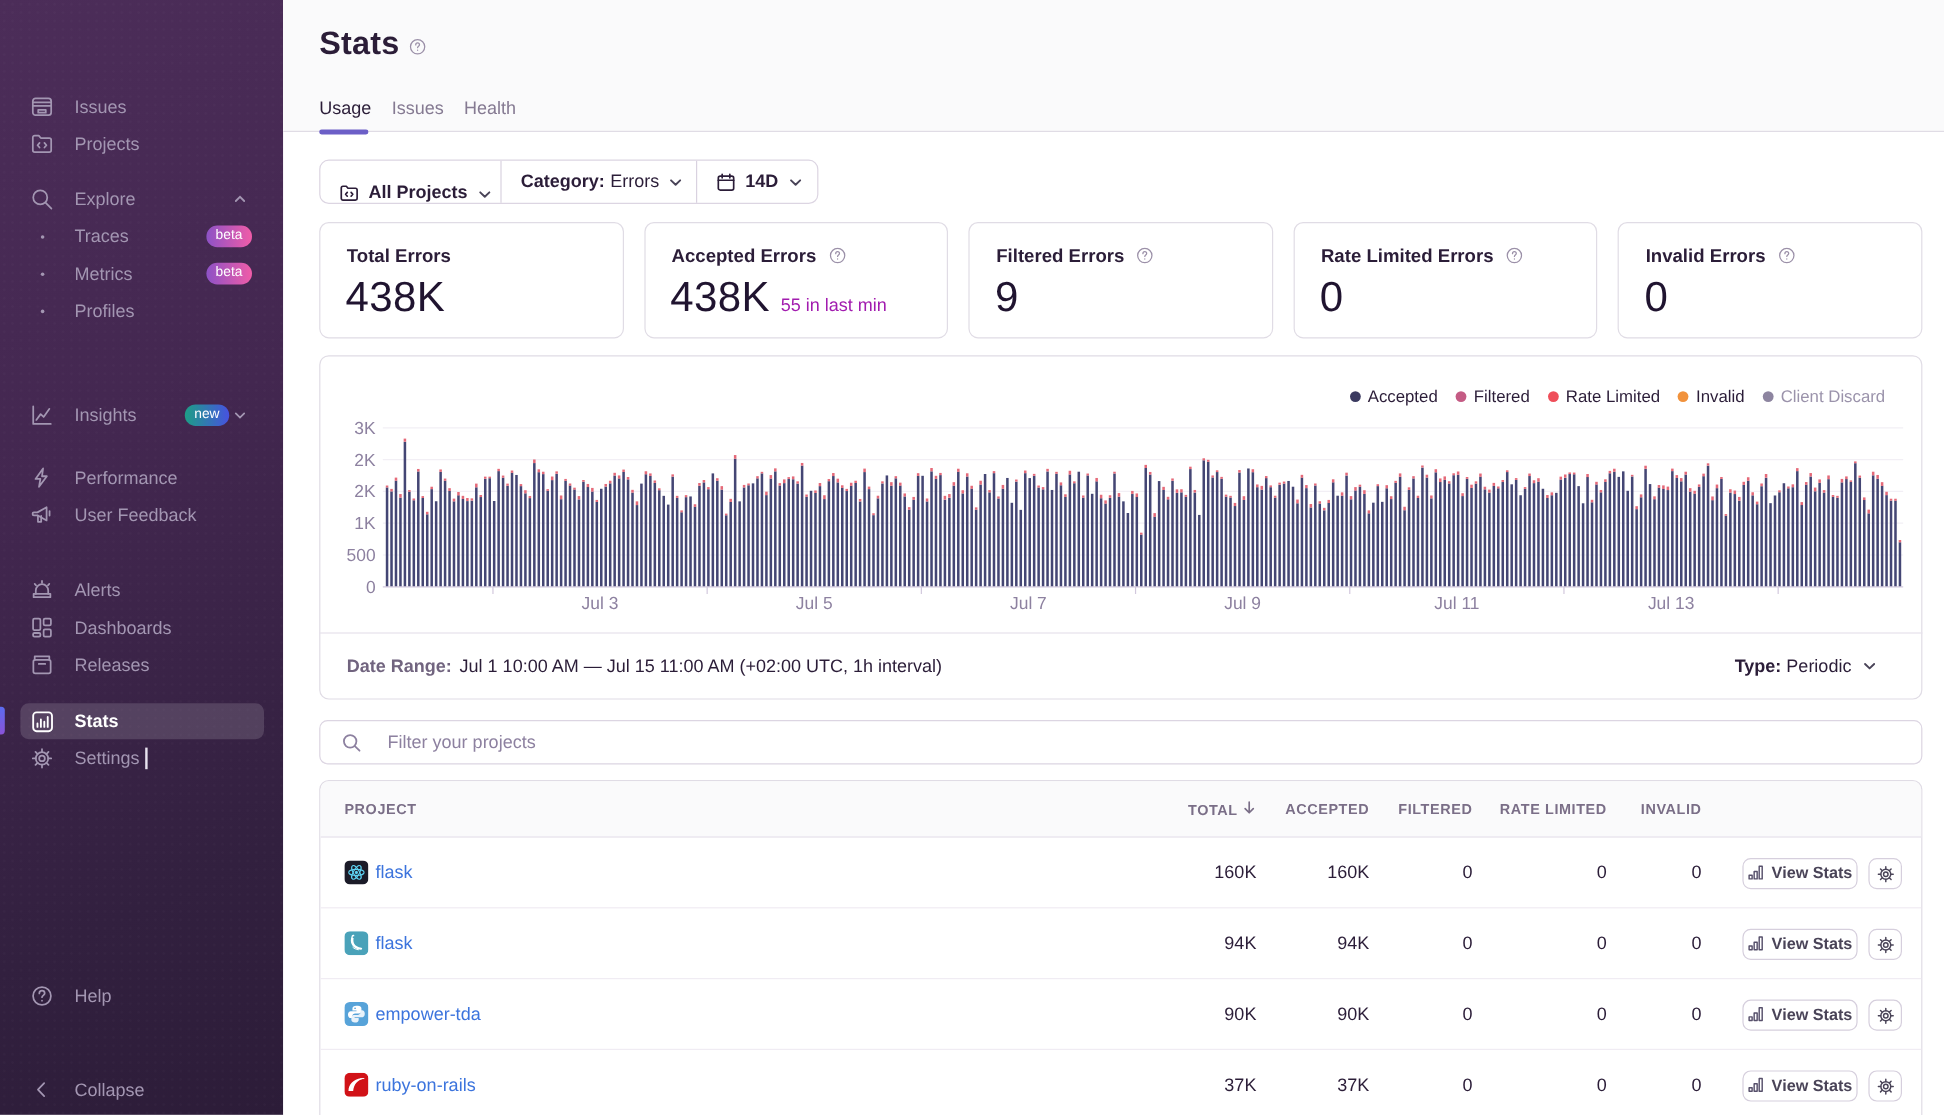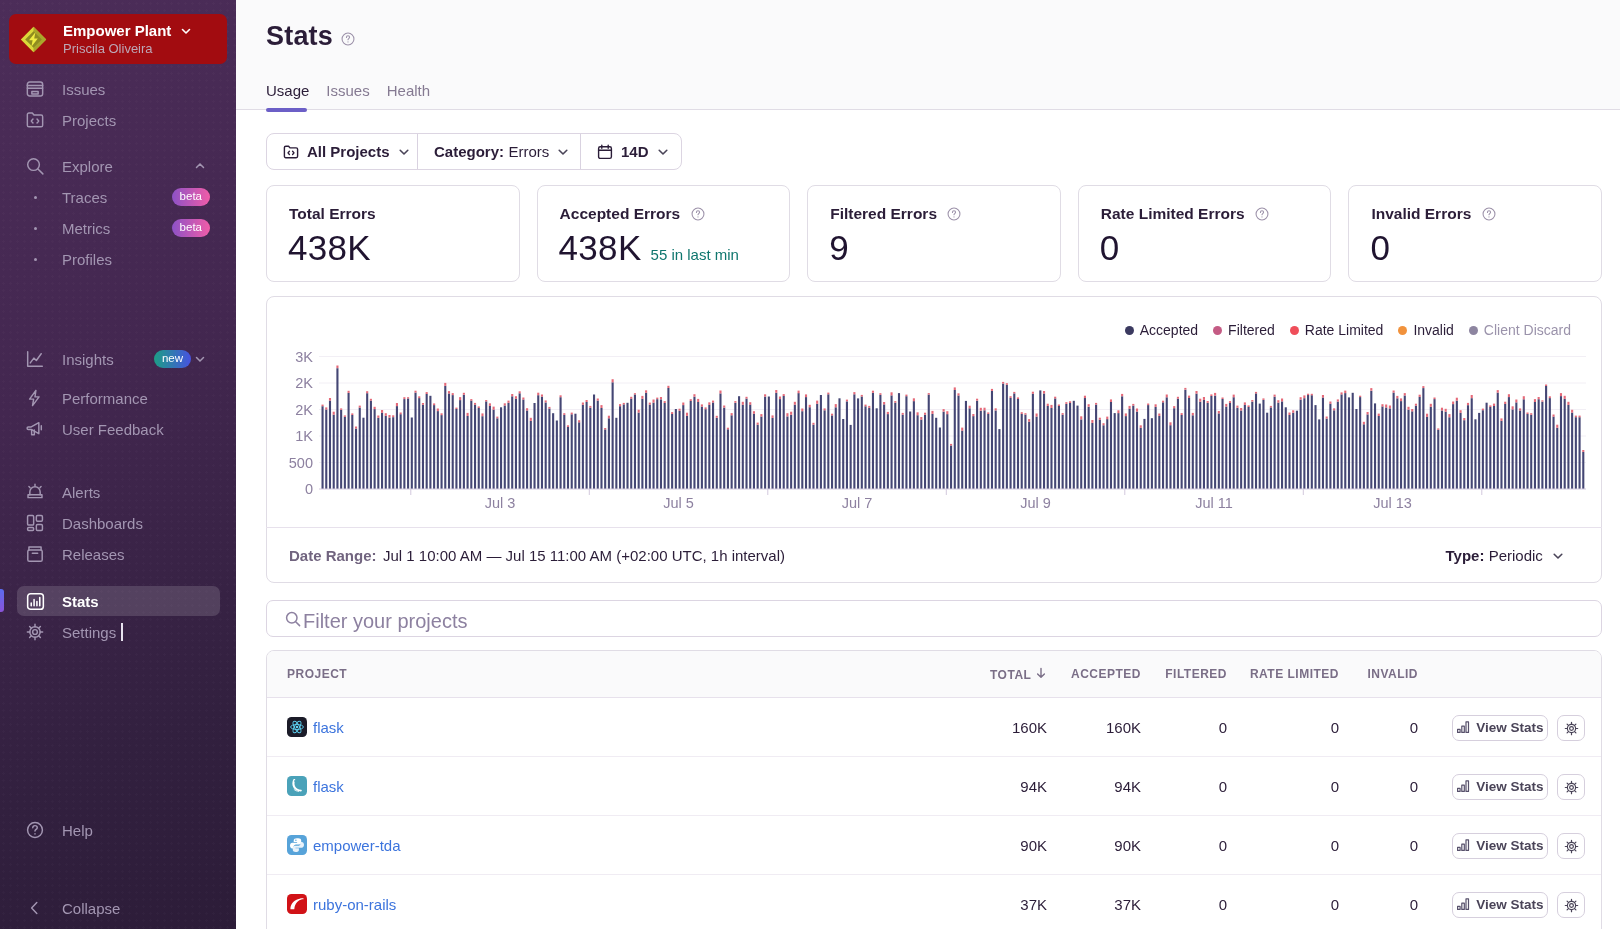--- a/index.html
+++ b/index.html
@@ -31,77 +31,65 @@
 .phead { position:absolute; left:0; top:0; width:1384px; height:110px; background:#fafafb; border-bottom:1px solid #e0dce5; }
 .phead h1 { position:absolute; left:30px; top:21px; font-size:27px; color:#2b1d38; letter-spacing:0.2px; }
 .phead .qm { position:absolute; left:105px; top:32px; }
 .tabs { position:absolute; left:30px; top:82px; font-size:15px; }
 .tab { display:inline-block; margin-right:17px; color:#857a92; }
 .tab.active { color:#2b1d38; font-weight:400; }
 .underline { position:absolute; left:30px; top:108px; width:41px; height:4px; border-radius:2px; background:#6c5fc7; }
 
 .filterbar { position:absolute; left:30px; top:133px; width:416px; height:37px; border:1px solid #dcd5e2; border-radius:8px; background:#fff; display:flex; align-items:center; }
 .fseg { display:flex; align-items:center; height:100%; padding:0 0 0 16px; white-space:nowrap; flex:none; }
-.fseg.s1 { width:150px; } .fseg.s2 { width:162px; } .fseg.s3 { width:102px; }
+.fseg.s1 { width:150px;align-items:flex-end; } .fseg.s2 { width:162px; } .fseg.s3 { width:102px; }
 .fsep { flex:0 0 1px; width:1px; height:35px; background:#d9d2e0; }
 .fseg b { color:#2b1d38; font-size:15px; font-weight:700; }
 .fseg .rg { color:#2b1d38; font-size:15px; }
 .fseg svg.lead { margin-right:8px; }
 .fseg svg.cd { margin-left:7px; }
 
 .cards { position:absolute; left:30px; top:185px; width:1336px; display:flex; gap:17px; }
 .card { flex:1; height:97px; border:1px solid #e0dce5; border-radius:8px; background:#fff; position:relative; }
 .card .ct { position:absolute; left:22px; top:19px; font-size:15.5px; font-weight:700; color:#2b1d38; }
 .card .ct svg { vertical-align:-2px; margin-left:6px; }
 .card .cv { position:absolute; left:21px; top:42px; font-size:35px; color:#201430; letter-spacing:0.3px; }
-.card .sub { font-size:15px; color:#0f766e; margin-left:9px; letter-spacing:0;text-align:right; }
+.card .sub { font-size:15px; color:#a21caf; margin-left:9px; letter-spacing:0;text-align:right; }
 
 .chartpanel { position:absolute; left:30px; top:296px; width:1336px; height:287px; border:1px solid #e0dce5; border-radius:8px; background:#fff; }
 .legend { position:absolute; right:49px; top:322px; display:flex; gap:15px; font-size:14px; color:#2b1d38; }
 .litem { display:flex; align-items:center; gap:6px; }
 .ldot { width:9px; height:9px; border-radius:50%; }
 .chart { position:absolute; left:30px; top:296px; }
 .cfoot { position:absolute; left:30px; top:527px; width:1336px; height:56px; border-top:1px solid #e7e1ec; }
 .cfoot .dr { position:absolute; left:23px; top:19px; font-size:15px; color:#71647f; font-weight:700; }
 .cfoot .drv { position:absolute; left:117px; top:19px; font-size:15px; color:#2b1d38; }
 .cfoot .ty { position:absolute; right:37px; top:19px; font-size:15px; color:#2b1d38; }
 .cfoot .ty b { font-weight:700; }
 .cfoot .ty svg { vertical-align:-2px; margin-left:4px; }
 
 .searchbar { position:absolute; left:30px; top:600px; width:1336px; height:37px; border:1px solid #dcd5e2; border-radius:7px; background:#fff; }
 .searchbar svg { position:absolute; left:18px; top:10px; }
-.searchbar .ph { position:absolute; left:36px; top:9px; font-size:20px; color:#8d81a0; }
+.searchbar .ph { position:absolute; left:56px; top:9px; font-size:15px; color:#8d81a0; }
 
 .tablewrap { position:absolute; left:30px; top:650px; width:1336px; height:290px; border:1px solid #e0dce5; border-radius:8px 8px 0 0; background:#fff; overflow:hidden; }
 .thead { position:absolute; left:0; top:0; width:1336px; height:47px; background:#fafafb; border-bottom:1px solid #e7e1ec; }
 .th { position:absolute; top:16px; font-size:12px; font-weight:700; color:#7a6e87; letter-spacing:0.5px; }
 .trow { position:absolute; left:0; width:1336px; height:59px; border-bottom:1px solid #f0ecf3; }
 .pic { position:absolute; left:20px; top:19px; }
 .pname { position:absolute; left:46px; top:21px; font-size:15px; color:#3c74dd; }
 .num { position:absolute; top:21px; font-size:15px; color:#2b1d38; }
 .vsbtn { position:absolute; left:1185px; top:17px; width:96px; height:26px; border:1px solid #d6cfdd; border-radius:7px; font-size:13.5px; font-weight:700; color:#4a4458; text-align:center; line-height:24px; background:#fff; }
 .vsbtn svg { vertical-align:-2px; margin-right:6px; }
 .gearbtn { position:absolute; left:1290px; top:17px; width:28px; height:26px; border:1px solid #d6cfdd; border-radius:7px; background:#fff; text-align:center; }
 .gearbtn svg { vertical-align:middle; margin-top:5px; }
 .num { text-align:right; }
 </style></head>
 <body>
 <div class="sidebar">
-  <div class="org">
-    <span class="orglogo"><svg width="27" height="27" viewBox="0 0 27 27">
-          <polygon points="13.5,0.8 26.2,13.5 13.5,26.2 0.8,13.5" fill="#dcd83a"></polygon>
-          <polygon points="13.5,0.8 26.2,13.5 13.5,26.2" fill="#a9a62b"></polygon>
-          <polygon points="13.5,5.2 21.8,13.5 13.5,21.8 5.2,13.5" fill="#8f8c20"></polygon>
-          <polygon points="15.4,6.2 9.0,14.3 12.6,14.3 11.4,20.8 17.8,12.6 14.2,12.6" fill="#f0ec42"></polygon>
-        </svg></span>
-    <span class="orgname">Empower Plant <svg width="12" height="12" viewBox="0 0 12 12" fill="none" stroke="#fff" stroke-width="1.6" stroke-linecap="round" stroke-linejoin="round">
-          <path d="M2.5 4.5 6 8l3.5-3.5"></path>
-        </svg></span>
-    <span class="orguser">Priscila Oliveira</span>
-  </div>
   <div class="nav-item" style="top:74px">
       <span class="ni"><svg class="nicon" width="18" height="18" viewBox="0 0 16 16" fill="none" stroke="currentColor" stroke-width="1.3" stroke-linecap="round" stroke-linejoin="round">
           <rect x="1.2" y="1.8" width="13.6" height="12.4" rx="2"></rect>
           <path d="M1.2 4.8h13.6M1.2 7.4h13.6"></path>
           <path d="M5.2 10.2h5.6v2.2H5.2z"></path>
         </svg></span>
       <span class="nlabel">Issues</span>
     </div>
     <div class="nav-item" style="top:105px">
       <span class="ni"><svg class="nicon" width="18" height="18" viewBox="0 0 16 16" fill="none" stroke="currentColor" stroke-width="1.3" stroke-linecap="round" stroke-linejoin="round">
@@ -127,21 +115,21 @@
     </div>
     <div class="nav-item" style="top:213px">
       <span class="bullet"></span>
       <span class="nlabel">Metrics</span>
       <span class="pill beta">beta</span>
     </div>
     <div class="nav-item" style="top:244px">
       <span class="bullet"></span>
       <span class="nlabel">Profiles</span>
     </div>
-    <div class="nav-item" style="top:344px">
+    <div class="nav-item" style="top:331px">
       <span class="ni"><svg class="nicon" width="18" height="18" viewBox="0 0 16 16" fill="none" stroke="currentColor" stroke-width="1.3" stroke-linecap="round" stroke-linejoin="round">
           <path d="M1.5 1.5v13h13"></path>
           <path d="M3.8 11.5 7 7.2l2.2 2.1 4.3-6"></path>
         </svg></span>
       <span class="nlabel">Insights</span>
       <span class="pill new">new</span>
       <svg class="nchev" width="12" height="12" viewBox="0 0 12 12" fill="none" stroke="currentColor" stroke-width="1.5" stroke-linecap="round">
         <path d="M2.5 4.5 6 8l3.5-3.5"></path>
       </svg>
     </div>

